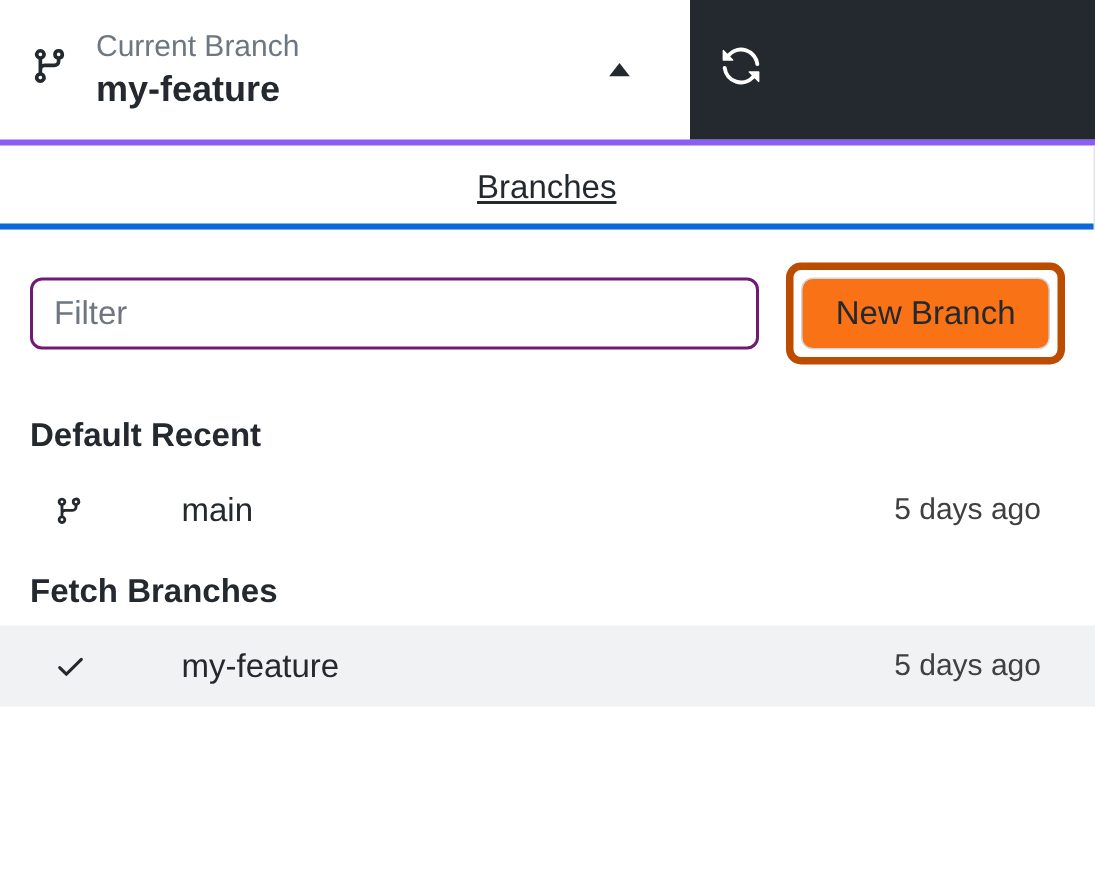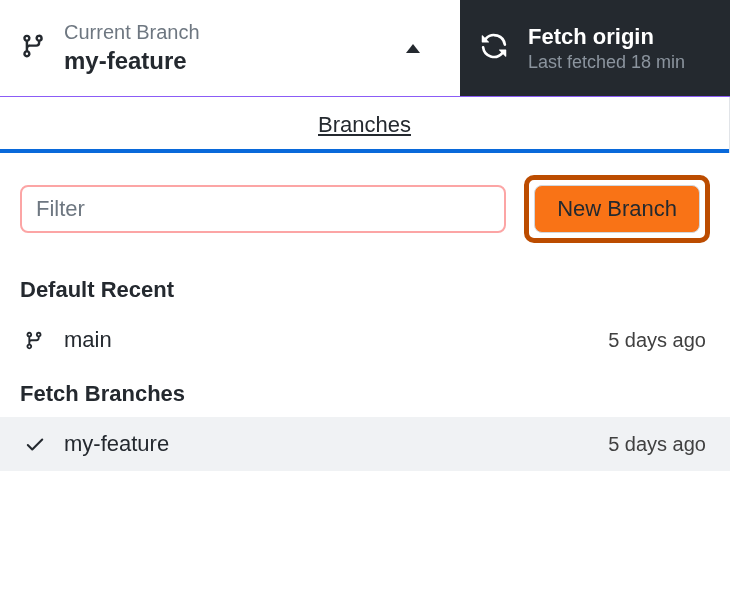--- a/index.html
+++ b/index.html
@@ -1,45 +1,45 @@
 <!DOCTYPE html>
 <html><head>
   <meta charset="utf-8">
   <style>
     * { margin: 0; padding: 0; box-sizing: border-box; font-family: -apple-system, BlinkMacSystemFont, "Segoe UI", Helvetica, Arial, sans-serif; }
     body { width: 730px; height: 594px; background: #fff; overflow: hidden; }
     
-    .top-bar { display: flex; height: 97px; border-bottom: 1px solid #8b5cf6; }
+    .top-bar { display: flex; height: 97px; border-bottom: 4px solid #8b5cf6; }
     .branch-selector { flex: 1; display: flex; align-items: center; padding: 0 20px; position: relative; }
     .branch-icon { margin-right: 18px; }
     .branch-info { flex: 1; }
     .branch-label { color: #6e7781; font-size: 20px; font-weight: 400; margin-bottom: 3px; }
     .branch-name { color: #24292f; font-size: 24px; font-weight: 600; }
     .dropdown-arrow { margin-right: 20px; }
     
     .fetch-panel { width: 270px; background: #24292f; display: flex; align-items: center; padding: 0 20px; color: #fff; }
     .fetch-icon { margin-right: 20px; }
     .fetch-title { font-size: 22px; font-weight: 600; margin-bottom: 2px; }
     .fetch-subtitle { font-size: 18px; color: #8b949e; white-space: nowrap; }
     
     .tabs { display: flex; height: 56px; border-bottom: 1px solid #e1e4e8; }
     .tab { flex: 1; display: flex; align-items: center; justify-content: center; font-size: 22px; color: #24292f; cursor: pointer; position: relative; text-decoration: underline; }
     .tab.active { font-weight: 400; }
     .tab.active::after { content: ''; position: absolute; bottom: -1px; left: 0; right: 0; height: 4px; background: #0969da; }
     .tab:first-child { border-right: 1px solid #e1e4e8; }
     
     .toolbar { display: flex; padding: 22px 20px 20px 20px; gap: 18px; align-items: center; }
-    .filter-input { flex: 1; height: 48px; padding: 0 14px; font-size: 22px; border: 2px solid #fca5a5; border-radius: 8px; outline: none; color: #24292f; }
+    .filter-input { flex: 1; height: 48px; padding: 0 14px; font-size: 22px; border: 2px solid #701a75; border-radius: 8px; outline: none; color: #24292f; }
     .filter-input::placeholder { color: #6e7781; }
     .new-branch-wrapper { border: 5px solid #bc4c00; border-radius: 10px; padding: 5px; }
     .new-branch-btn { height: 48px; padding: 0 22px; font-size: 22px; background: #f97316; border: 1px solid #d0d7de; border-radius: 8px; cursor: pointer; color: #24292f; }
     
     .section-header { padding: 14px 20px 10px 20px; font-size: 22px; font-weight: 600; color: #24292f; }
     
-    .branch-item { display: flex; align-items: center; padding: 14px 24px; font-size: 22px; }
+    .branch-item { display: flex; align-items: center; padding: 14px 36px; font-size: 22px; gap: 45px; }
     .branch-item.selected { background: #f0f2f4; }
     .branch-item-icon { width: 28px; margin-right: 12px; display: flex; align-items: center; }
     .branch-item-name { flex: 1; color: #24292f; }
     .branch-item-time { color: #404040; font-size: 20px; }
   </style>
 </head>
 <body>
 
 <div class="top-bar">
   <div class="branch-selector">
@@ -57,24 +57,20 @@
           <path d="M0 9 L7 0 L14 9 Z"></path>
         </svg>
     </span>
   </div>
   <div class="fetch-panel">
     <span class="fetch-icon">
       <svg width="28" height="28" viewBox="0 0 16 16" fill="#fff">
           <path d="M1.705 8.005a.75.75 0 0 1 .834.656 5.5 5.5 0 0 0 9.592 2.97l-1.204-1.204a.25.25 0 0 1 .177-.427h3.646a.25.25 0 0 1 .25.25v3.646a.25.25 0 0 1-.427.177l-1.38-1.38A7.002 7.002 0 0 1 1.05 8.84a.75.75 0 0 1 .656-.834ZM8 2.5a5.487 5.487 0 0 0-4.131 1.869l1.204 1.204A.25.25 0 0 1 4.896 6H1.25A.25.25 0 0 1 1 5.75V2.104a.25.25 0 0 1 .427-.177l1.38 1.38A7.002 7.002 0 0 1 14.95 7.16a.75.75 0 0 1-1.49.178A5.5 5.5 0 0 0 8 2.5Z"></path>
         </svg>
     </span>
-    <div>
-      <div class="fetch-title">Fetch origin</div>
-      <div class="fetch-subtitle">Last fetched 18 min</div>
-    </div>
   </div>
 </div>
 
 <div class="tabs">
   <div class="tab active">Branches</div>
 </div>
 
 <div class="toolbar">
   <input class="filter-input" type="text" placeholder="Filter" style="">
   <div class="new-branch-wrapper">

